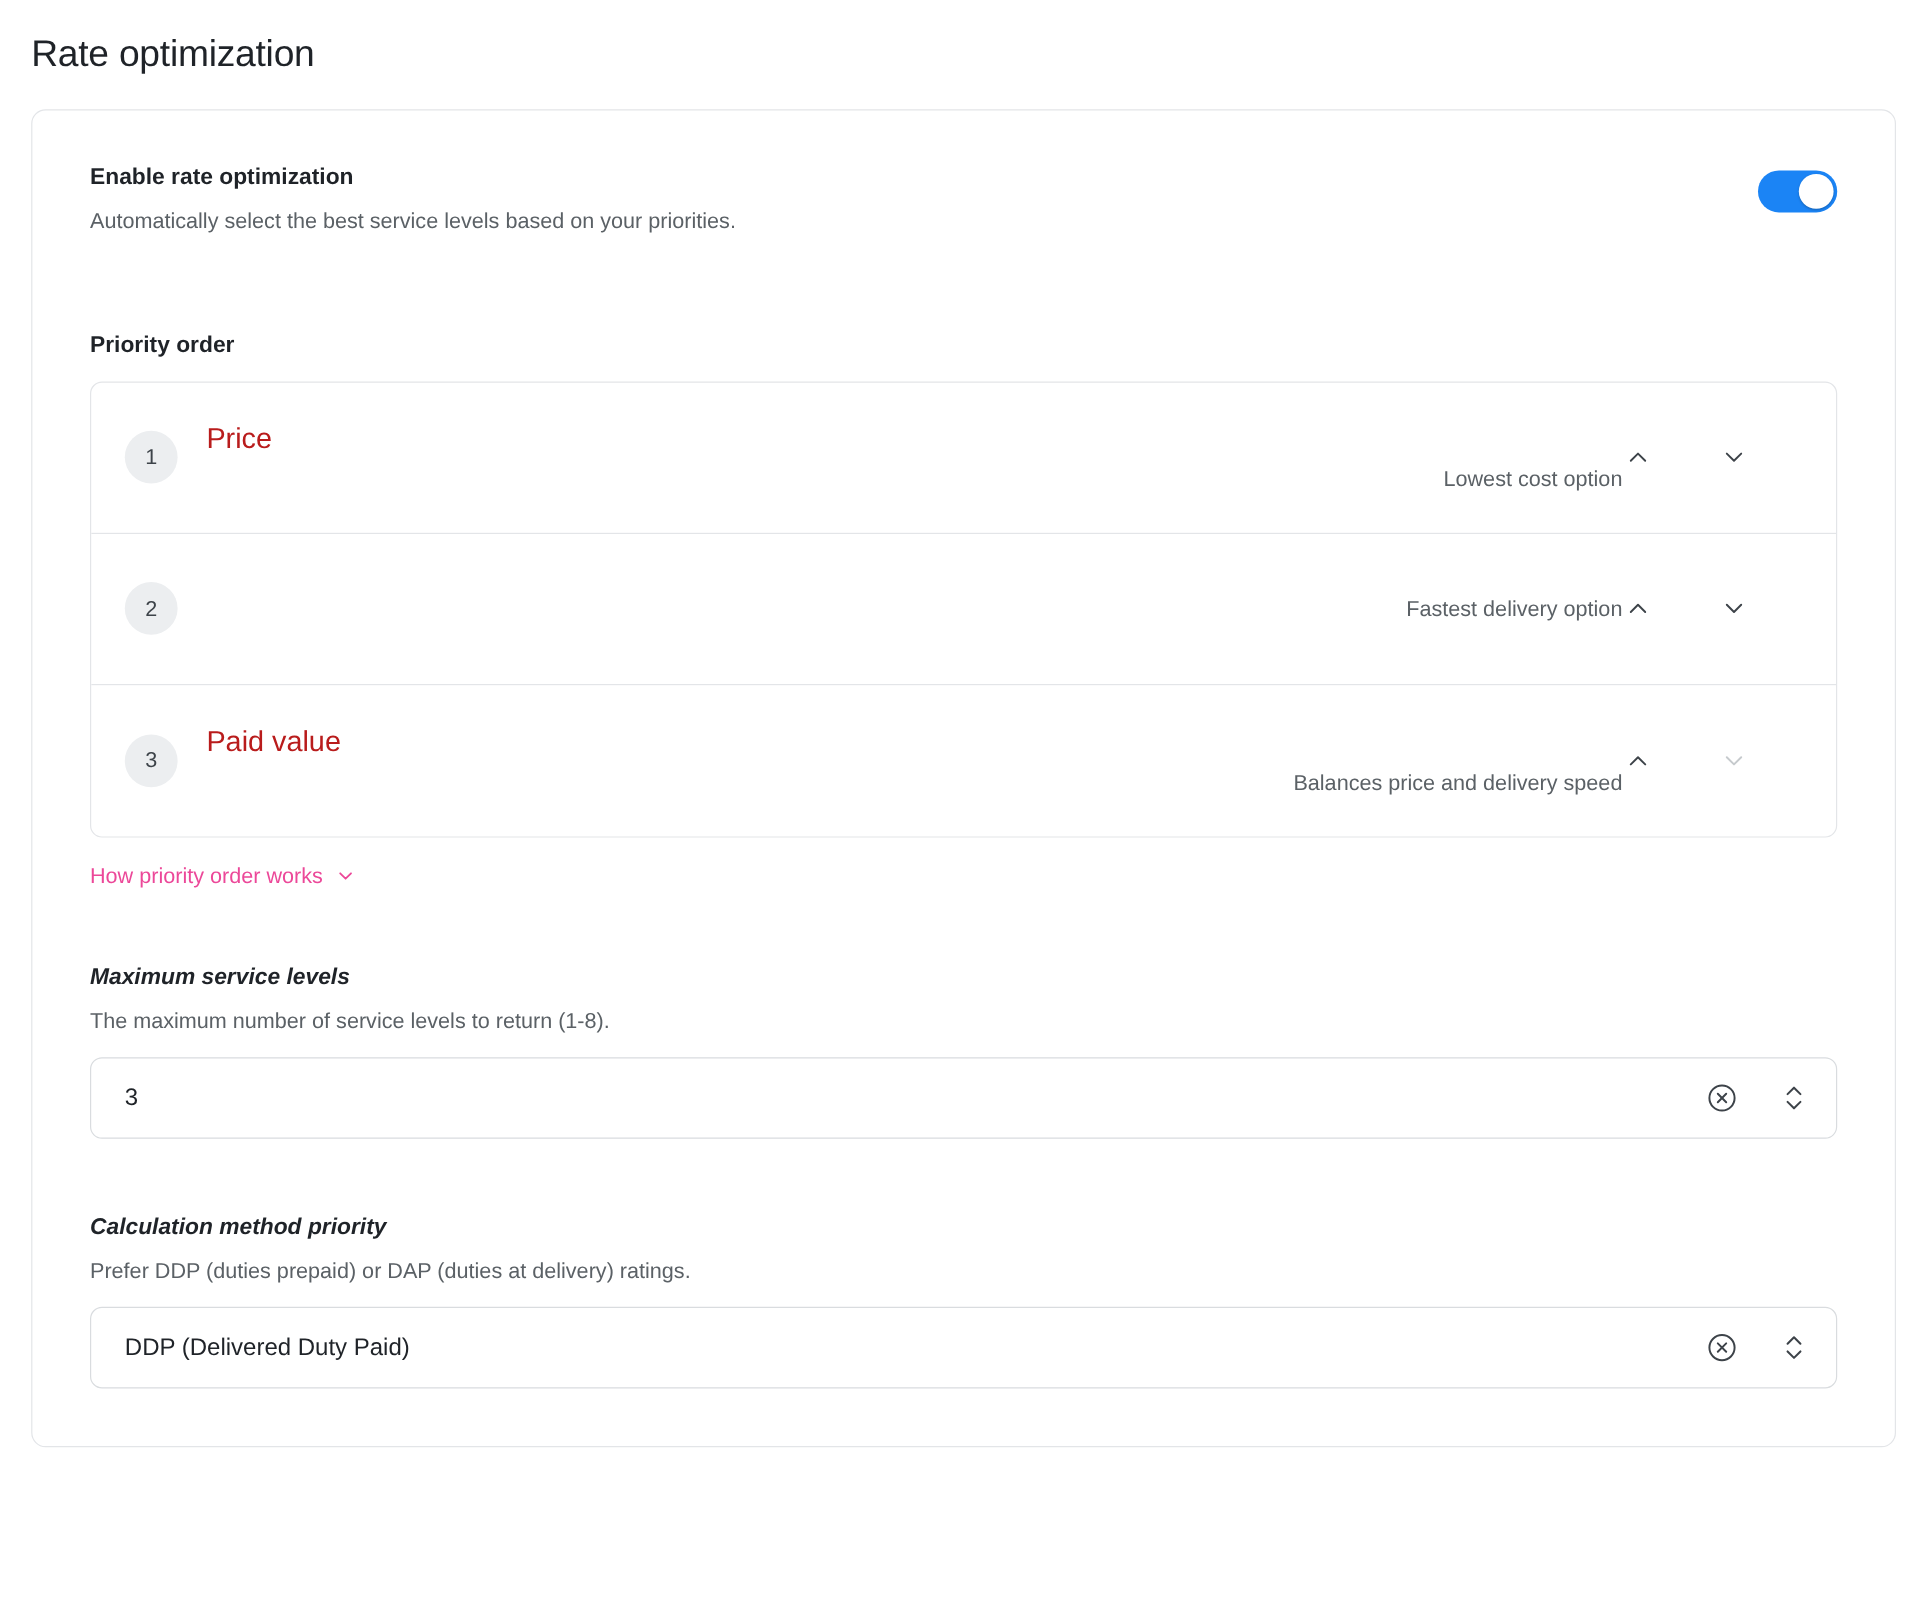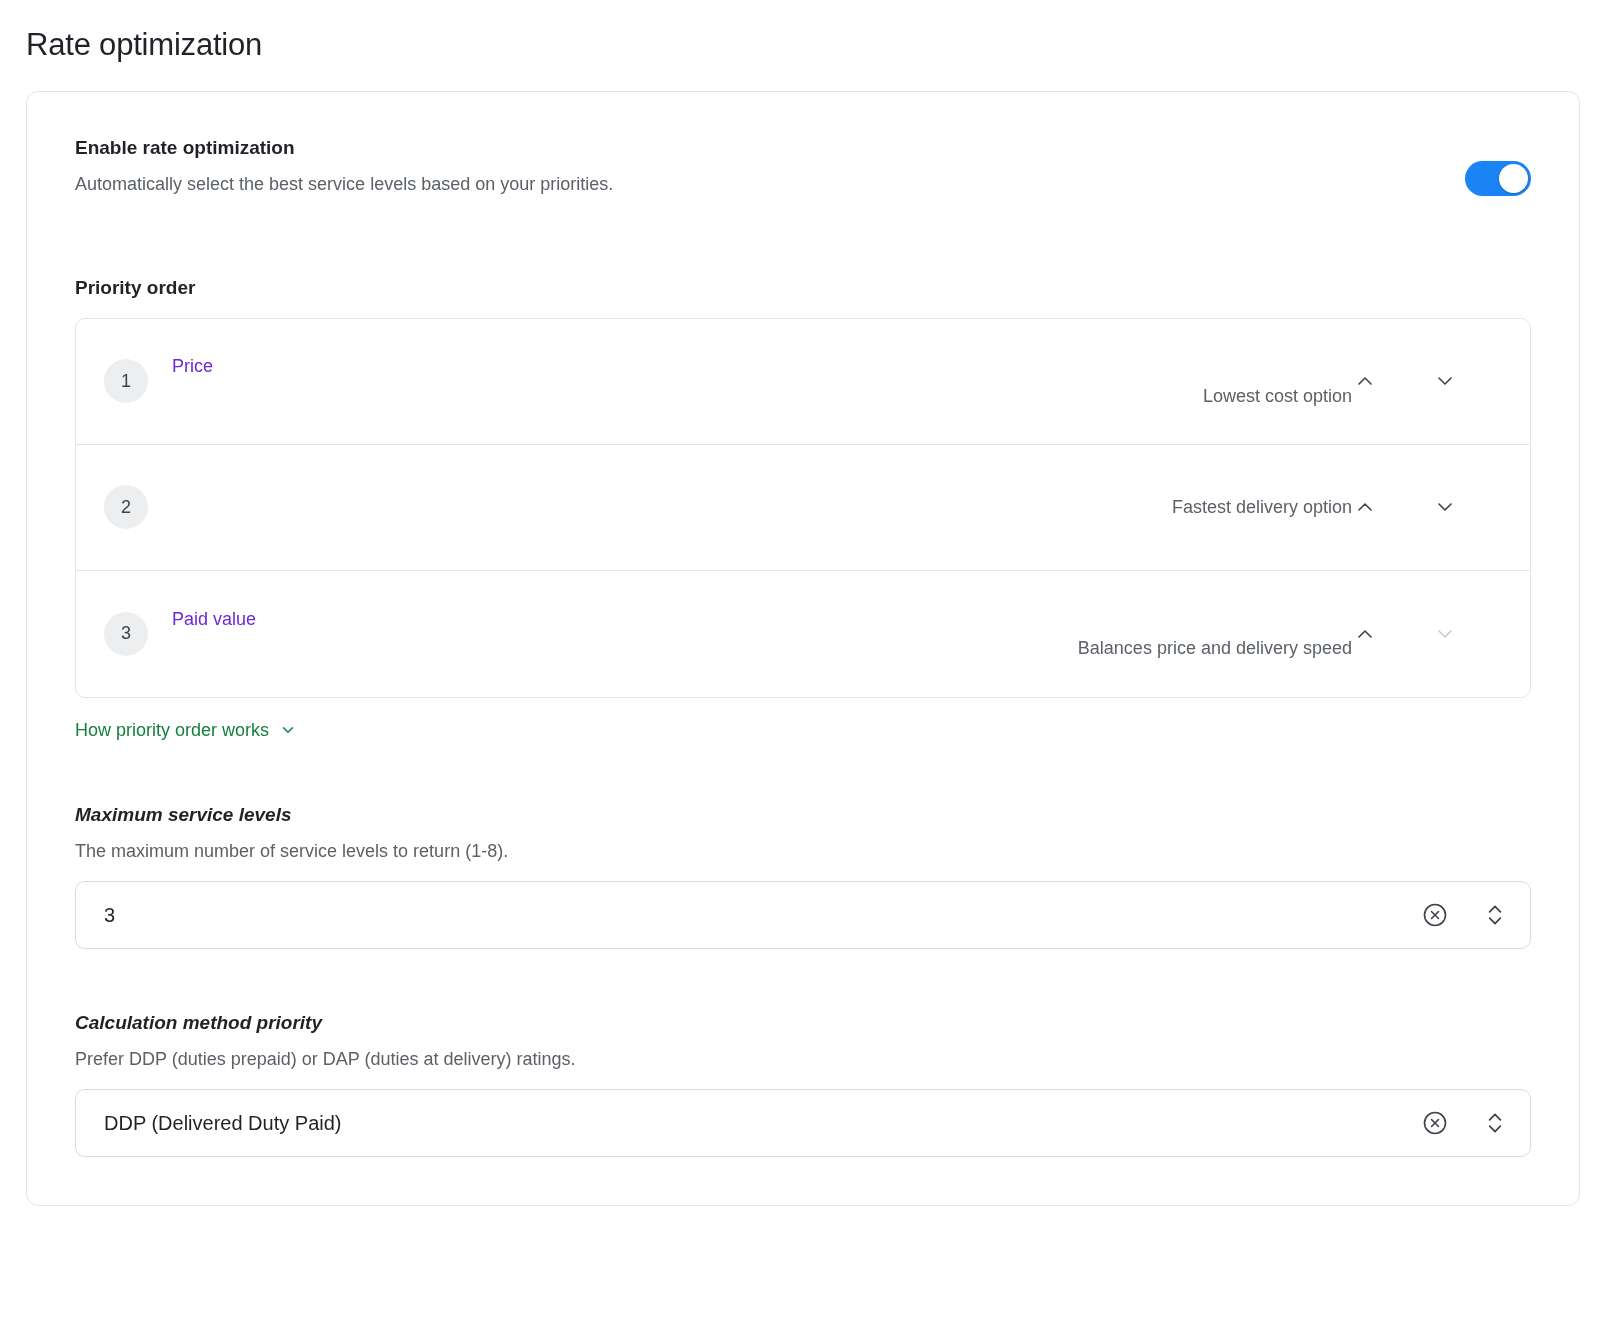--- a/index.html
+++ b/index.html
@@ -32,21 +32,21 @@
   .card {
     border: 1px solid #e3e5e8;
     border-radius: 12px;
     background: #fff;
     padding: 44px 48px 48px 48px;
   }
 
   
   .enable-row {
     display: flex;
-    align-items: flex-end;
+    align-items: flex-start;
     justify-content: space-between;
   }
   .enable-text { max-width: 1200px; }
   .section-heading {
     font-size: 19px;
     font-weight: 700;
     color: #1f2328;
     margin: 0 0 12px 0;
     line-height: 1.25;
   }
@@ -106,22 +106,22 @@
     color: #3d4349;
     font-size: 18px;
     display: flex;
     align-items: center;
     justify-content: center;
     flex: none;
     margin-right: 24px;
   }
   .priority-text { flex: 1 1 auto; }
   .priority-name {
-    font-size: 18px;
-    color: #6d28d9;
+    font-size: 24px;
+    color: #b91c1c;
     line-height: 1.25;
     margin-bottom: 7px;
   }
   .priority-desc {
     font-size: 18px;
     color: #5b6166;
     line-height: 1.3;
     text-align: right;
   }
   .arrow-btns {
@@ -143,21 +143,21 @@
     color: #3d4349;
   }
   .arrow-btn.disabled { color: #c6cacd; cursor: default; }
   .arrow-btn svg { display: block; }
 
   .how-link {
     display: inline-flex;
     align-items: center;
     gap: 10px;
     margin-top: 22px;
-    color: #15803d;
+    color: #ec4899;
     font-size: 18px;
     cursor: pointer;
     text-decoration: none;
   }
   .how-link svg { display: block; }
 
   
   .field-block { margin-top: 62px; }
   .field-label {
     font-size: 19px;

